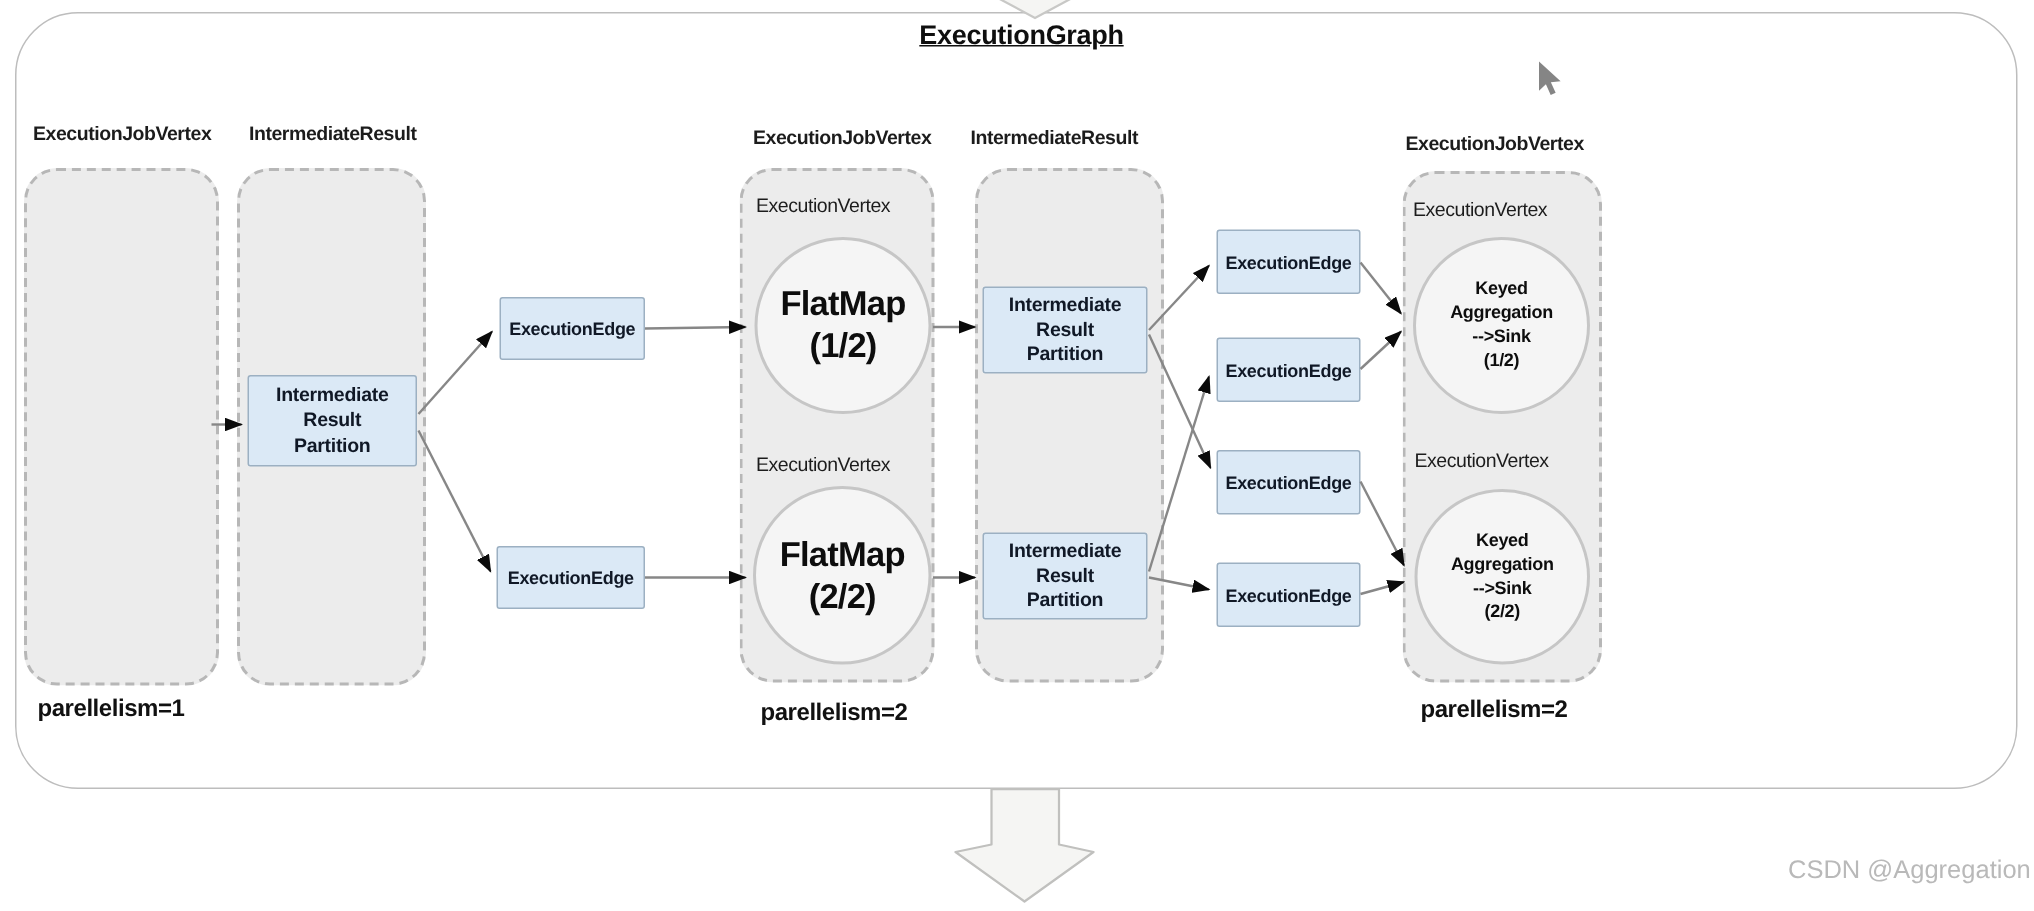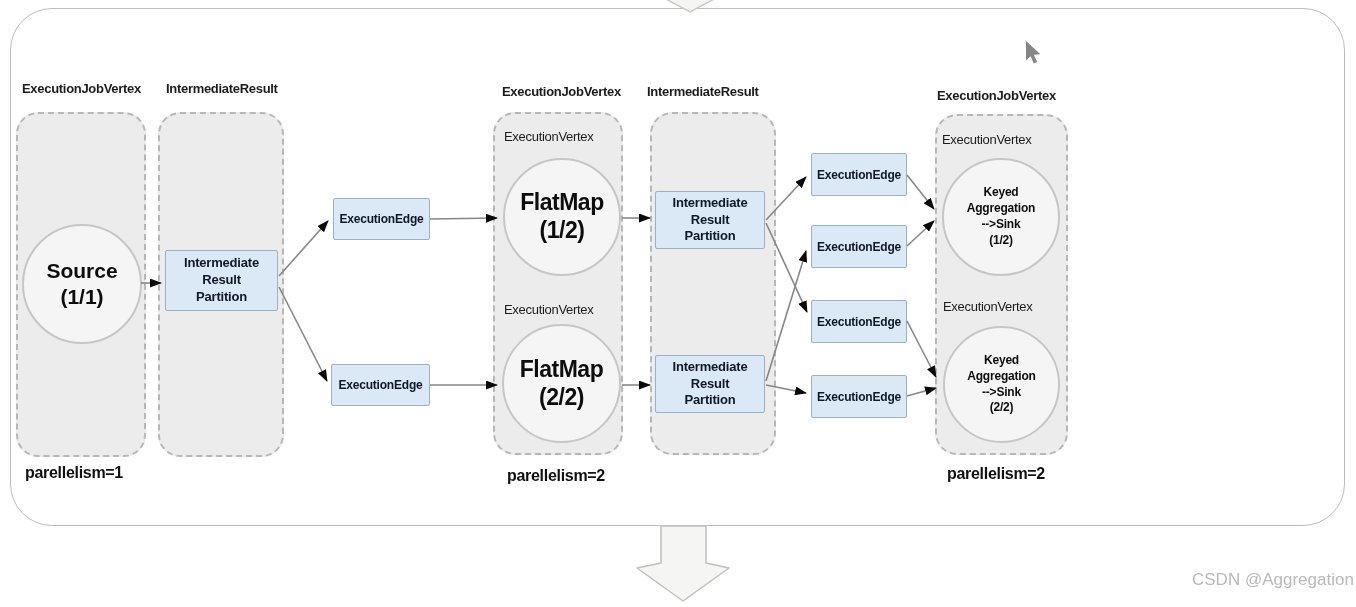--- a/index.html
+++ b/index.html
@@ -53,42 +53,39 @@
   }
   svg.overlay{position:absolute;left:0;top:0;pointer-events:none;}
 </style>
 </head>
 <body>
 
 <div id="stage">
 
   <div class="container"></div>
 
+  <div class="title">ExecutionGraph</div>
 
   <div class="hlbl" style="left:22px;top:81px">ExecutionJobVertex</div>
   <div class="hlbl" style="left:166px;top:81px">IntermediateResult</div>
   <div class="hlbl" style="left:502px;top:84px">ExecutionJobVertex</div>
   <div class="hlbl" style="left:647px;top:84px">IntermediateResult</div>
   <div class="hlbl" style="left:937px;top:88px">ExecutionJobVertex</div>
 
   <div class="dashed" style="left:16px;top:112px;width:130px;height:345px"></div>
   <div class="dashed" style="left:158px;top:112px;width:126px;height:345px"></div>
   <div class="dashed" style="left:493px;top:112px;width:130px;height:343px"></div>
   <div class="dashed" style="left:650px;top:112px;width:126px;height:343px"></div>
   <div class="dashed" style="left:935px;top:114px;width:133px;height:341px"></div>
 
   <div class="vlbl" style="left:504px;top:129px">ExecutionVertex</div>
   <div class="vlbl" style="left:504px;top:302px">ExecutionVertex</div>
   <div class="vlbl" style="left:942px;top:132px">ExecutionVertex</div>
   <div class="vlbl" style="left:943px;top:299px">ExecutionVertex</div>
 
-  <div class="circle big" style="left:22px;top:224px;width:120px;height:120px">
-    <span>Source</span>
-    <span>(1/1)</span>
-  </div>
   <div class="circle flat" style="left:503px;top:158px;width:118px;height:118px">
     <span>FlatMap</span>
     <span>(1/2)</span>
   </div>
   <div class="circle flat" style="left:502px;top:324px;width:119px;height:119px">
     <span>FlatMap</span>
     <span>(2/2)</span>
   </div>
   <div class="circle sink" style="left:942px;top:158px;width:118px;height:118px">
     <span>Keyed</span>

